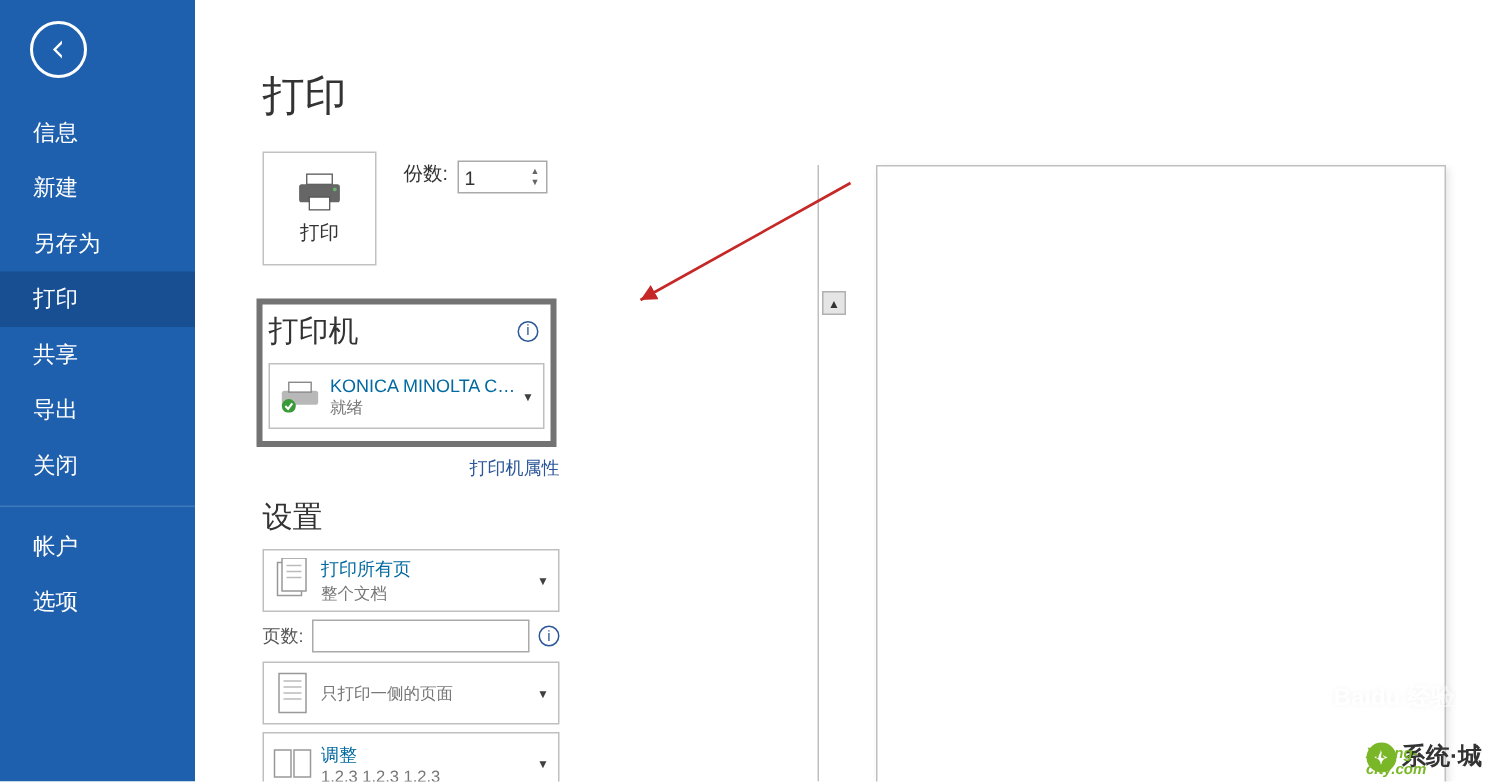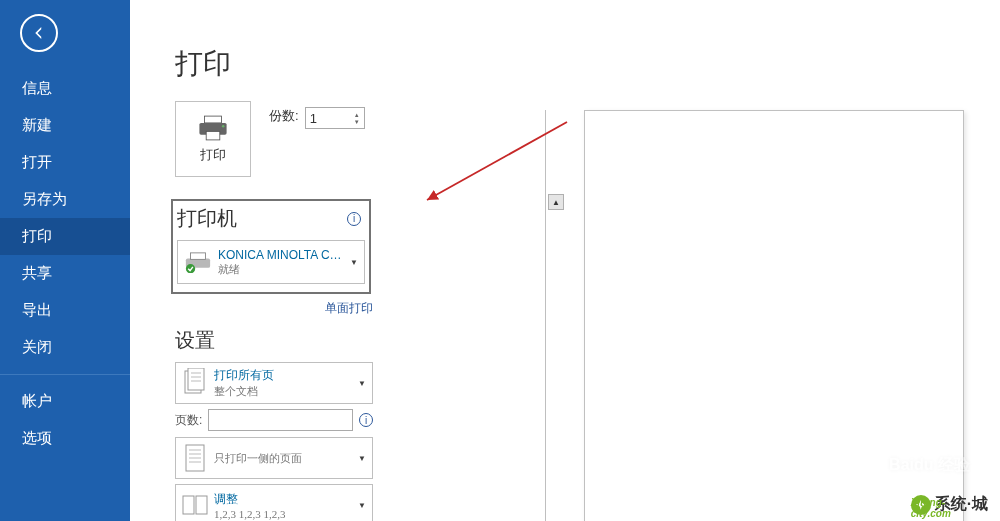--- a/index.html
+++ b/index.html
@@ -170,21 +170,21 @@
     justify-content: center;
     margin-left: auto;
     margin-right: 4px;
   }
 
   .printer-block {
     width: 200px;
     position: relative;
   }
   .printer-block.highlight {
-    border: 2px solid #737373;
+    border: 4px solid #737373;
     padding: 4px 4px 8px 4px;
     margin-left: -4px;
   }
   .select-box {
     border: 1px solid #bfbfbf;
     height: 44px;
     display: flex;
     align-items: center;
     padding: 0 6px;
     gap: 6px;
@@ -198,21 +198,21 @@
     font-size: 8px;
     color: #404040;
   }
   .printer-mini {
     width: 28px; height: 22px;
     position: relative;
     flex-shrink: 0;
   }
   .select-labels { flex: 1; overflow: hidden; }
   .select-main { font-size: 12px; color: #0369a1; white-space: nowrap; overflow: hidden; text-overflow: ellipsis; }
-  .select-sub { font-size: 11px; color: #777; font-family: Liberation Serif, serif; }
+  .select-sub { font-size: 11px; color: #777; }
 
   .link-text {
     font-size: 12px;
     color: #2b579a;
     text-align: right;
     margin-top: 6px;
     cursor: pointer;
   }
 
   .settings-block { width: 198px; margin-top: 6px; }
@@ -326,21 +326,20 @@
 </div>
 
 <div class="sidebar">
   <div class="back-btn">
     <svg viewBox="0 0 24 24">
         <path d="M15 4l-8 8 8 8v-3l-5-5 5-5z"></path>
       </svg>
   </div>
   <div class="nav-item">信息</div>
   <div class="nav-item">新建</div>
-  <div class="nav-item">打开</div>
   <div class="nav-item">另存为</div>
   <div class="nav-item active">打印</div>
   <div class="nav-item">共享</div>
   <div class="nav-item">导出</div>
   <div class="nav-item">关闭</div>
   <div class="nav-divider"></div>
   <div class="nav-item">帐户</div>
   <div class="nav-item">选项</div>
 </div>
 
@@ -383,21 +382,21 @@
           <path d="M4.5 19 l2 2 l3 -4" stroke="#fff" stroke-width="1.5" fill="none"></path>
         </svg>
       </div>
       <div class="select-labels">
         <div class="select-main">KONICA MINOLTA C…</div>
         <div class="select-sub">就绪</div>
       </div>
       <span class="arrow">▼</span>
     </div>
   </div>
-  <div class="link-text" style="width:198px">单面打印</div>
+  <div class="link-text" style="width:198px">打印机属性</div>
 
   <div class="section-title" style="margin-top:10px">
     <span>设置</span>
   </div>
   <div class="settings-block">
     <div class="select-box">
       <div class="doc-mini stack">
         <svg viewBox="0 0 26 30">
             <rect x="3" y="3" width="16" height="22" fill="#fff" stroke="#999"></rect>
             <rect x="6" y="0" width="16" height="22" fill="#fff" stroke="#999"></rect>

